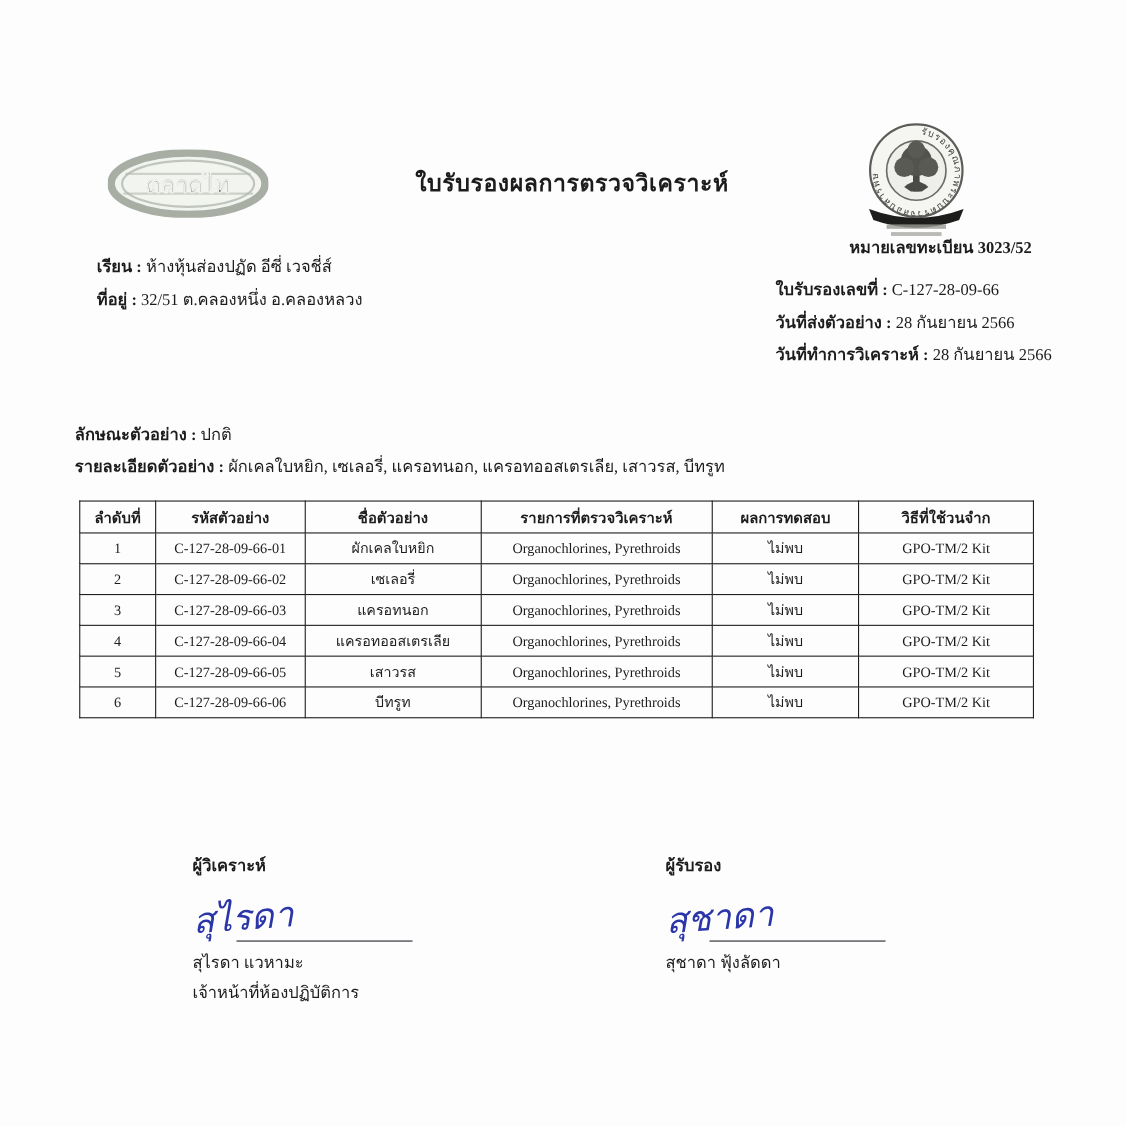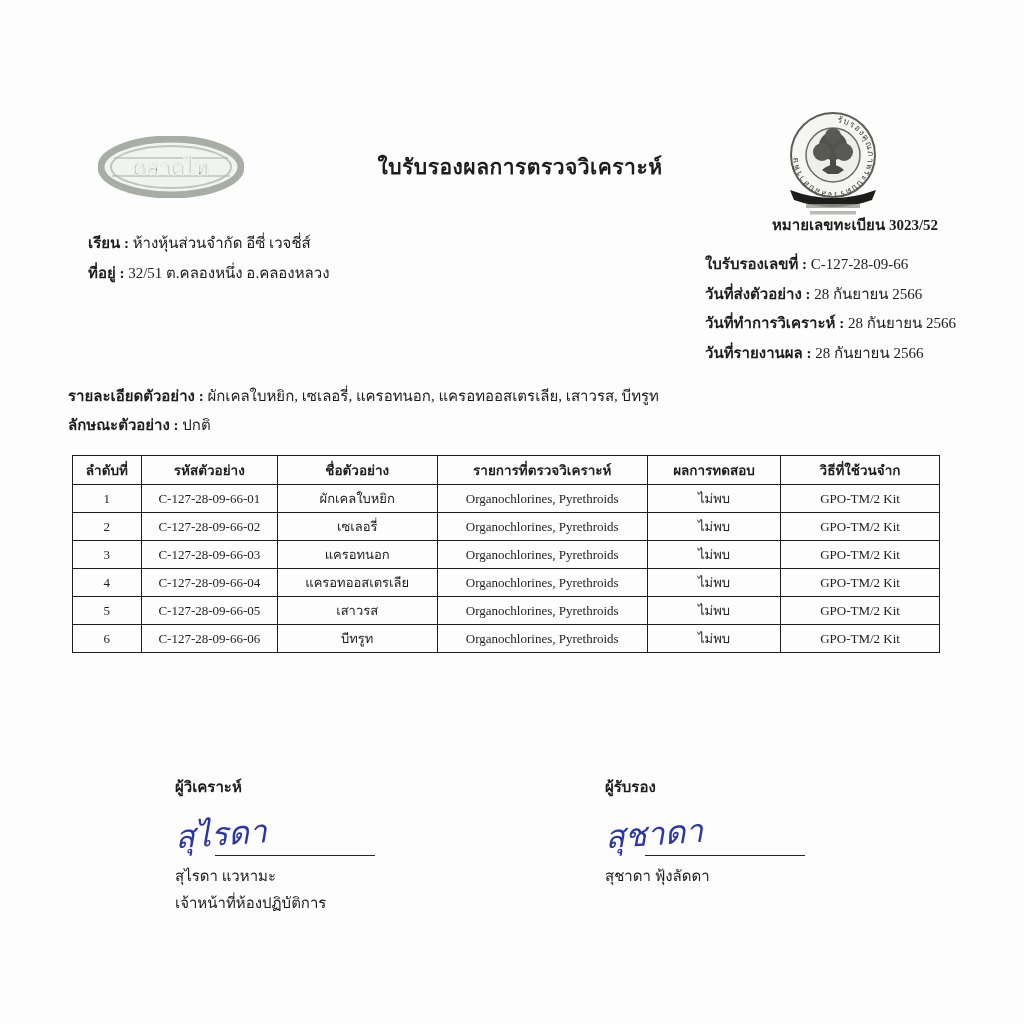--- a/index.html
+++ b/index.html
@@ -104,55 +104,51 @@
       <rect x="28" y="96" width="54" height="4" fill="#9a9a94" opacity="0.8"></rect>
       <rect x="32" y="103" width="46" height="3.5" fill="#a8a8a2" opacity="0.8"></rect>
     </svg>
   </div>
 
   <div class="reg-no">หมายเลขทะเบียน 3023/52</div>
 
   <div class="recipient">
     <div>
       <b>เรียน :</b>
-      <span>ห้างหุ้นส่วนจำกัด อีซี่ เวจชี่ส์</span>
+      <span>ห้างหุ้นส่องปฏัด อีซี่ เวจชี่ส์</span>
     </div>
     <div>
       <b>ที่อยู่ :</b>
       <span>32/51 ต.คลองหนึ่ง อ.คลองหลวง</span>
     </div>
   </div>
 
   <div class="meta">
     <div>
       <b>ใบรับรองเลขที่ :</b>
       <span>C-127-28-09-66</span>
     </div>
     <div>
       <b>วันที่ส่งตัวอย่าง :</b>
       <span>28 กันยายน 2566</span>
     </div>
     <div>
       <b>วันที่ทำการวิเคราะห์ :</b>
       <span>28 กันยายน 2566</span>
     </div>
-    <div>
-      <b>วันที่รายงานผล :</b>
-      <span>28 กันยายน 2566</span>
-    </div>
   </div>
 
   <div class="sample-info">
+    <div>
+      <b>ลักษณะตัวอย่าง :</b>
+      <span>ปกติ</span>
+    </div>
     <div>
       <b>รายละเอียดตัวอย่าง :</b>
       <span>ผักเคลใบหยิก, เซเลอรี่, แครอทนอก, แครอทออสเตรเลีย, เสาวรส, บีทรูท</span>
-    </div>
-    <div>
-      <b>ลักษณะตัวอย่าง :</b>
-      <span>ปกติ</span>
     </div>
   </div>
 
   <table class="results">
     <thead>
       <tr>
         <th class="col-no">ลำดับที่</th>
         <th class="col-code">รหัสตัวอย่าง</th>
         <th class="col-name">ชื่อตัวอย่าง</th>
         <th class="col-analyte">รายการที่ตรวจวิเคราะห์</th>

